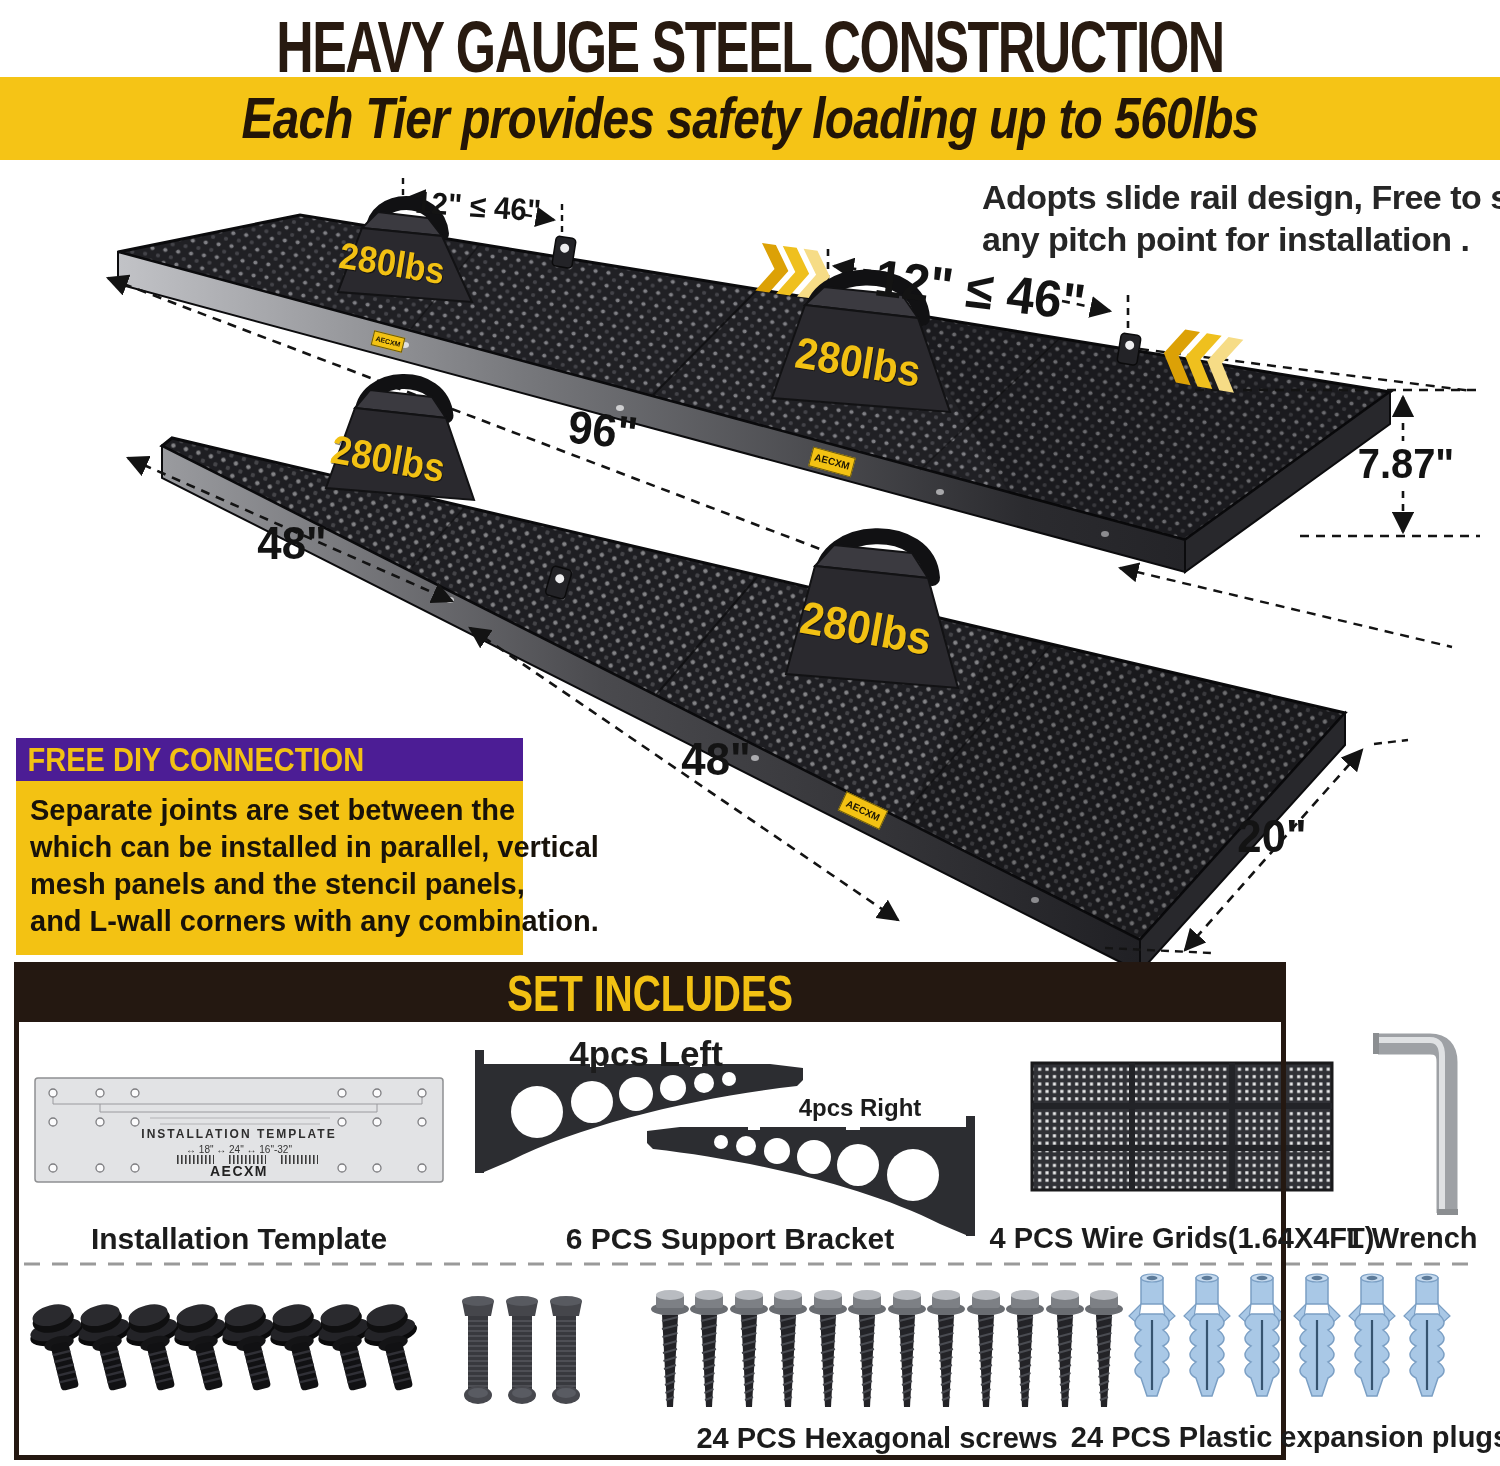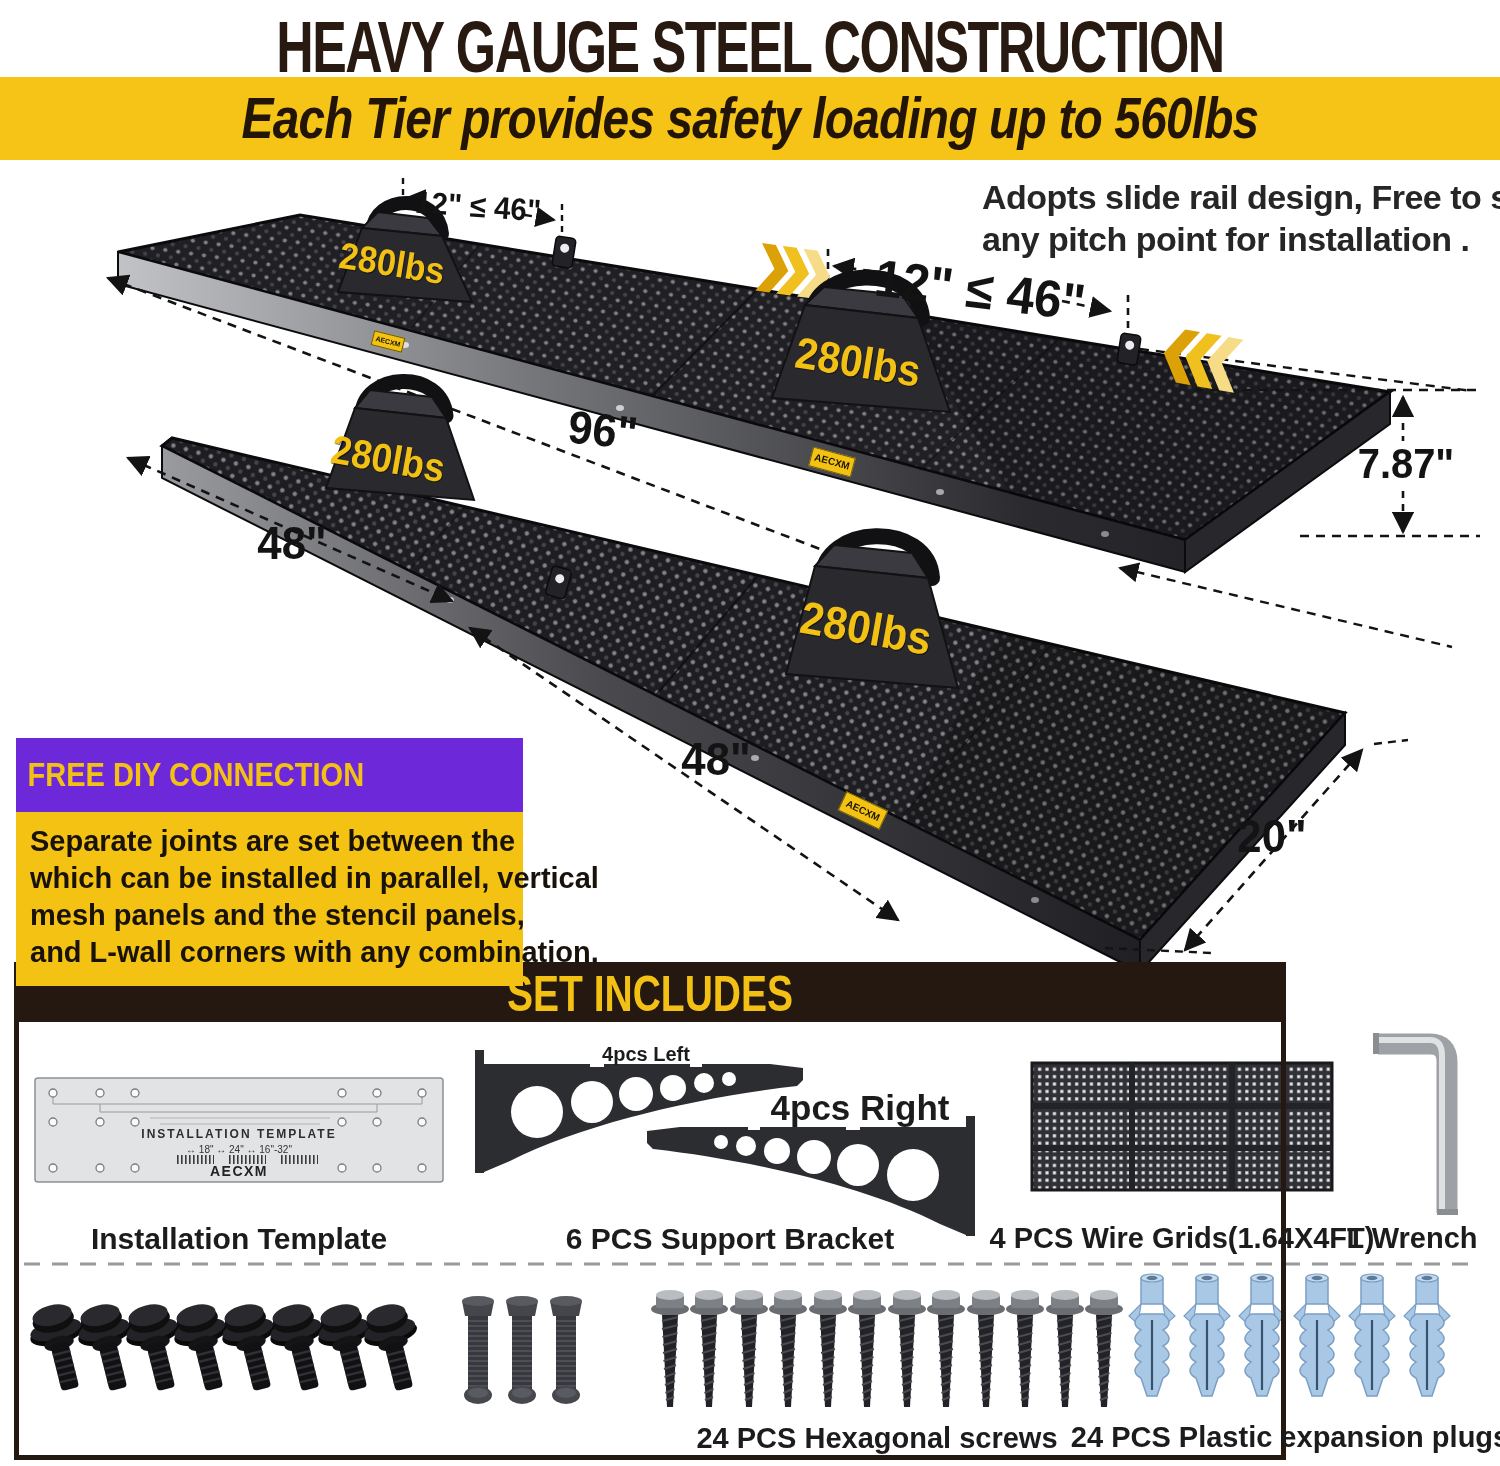--- a/index.html
+++ b/index.html
@@ -30,21 +30,21 @@
   #w2{left:858px;top:362px;font-size:44px;transform:translate(-50%,-50%) rotate(9deg) scaleX(.92);}
   #w3{left:388px;top:459px;font-size:40px;transform:translate(-50%,-50%) rotate(10deg) scaleX(.92);}
   #w4{left:866px;top:628px;font-size:46px;transform:translate(-50%,-50%) rotate(10deg) scaleX(.92);}
   
   .sticker{background:#F3C213;border:1px solid #6b5a0d;color:#1c1505;font-weight:bold;text-align:center;z-index:3;}
   #st1{left:372px;top:334px;width:30px;height:13px;font-size:7px;line-height:13px;transform:rotate(14deg);}
   #st2{left:810px;top:452px;width:42px;height:18px;font-size:10px;line-height:18px;transform:rotate(15deg);}
   #st3{left:840px;top:800px;width:44px;height:19px;font-size:10px;line-height:19px;transform:rotate(25deg);}
   
   #diy{left:16px;top:738px;width:507px;z-index:3;}
-  #diy-head{height:74px;background:#6d28d9;display:flex;align-items:center;}
+  #diy-head{height:43px;background:#4c1d95;display:flex;align-items:center;}
   #diy-title{font-size:33px;font-weight:bold;color:#F2C113;padding-left:13px;
              transform:scaleX(.88);transform-origin:left center;letter-spacing:0;}
   #diy-body{background:#F3C213;padding:11px 14px 15px 14px;}
   .diy-line{font-size:29px;font-weight:bold;color:#18120a;line-height:37px;
             text-align:justify;text-align-last:justify;}
   
   #set-frame{left:14px;top:962px;width:1272px;height:498px;border:5px solid #241811;
              box-sizing:border-box;z-index:2;background:transparent;}
   #set-head{position:absolute;left:0;top:0;width:100%;height:55px;background:#241811;}
   #set-title{left:50%;top:0;line-height:55px;font-size:50px;font-weight:bold;color:#F2C113;
@@ -52,22 +52,22 @@
   
   .pl{font-weight:bold;color:#1c1c1c;font-size:29px;z-index:3;transform:translate(-50%,-50%);}
   #lbl-template{left:239px;top:1239px;font-size:30px;}
   #lbl-bracket{left:730px;top:1239px;font-size:30px;}
   #lbl-grids{left:1182px;top:1238px;}
   #lbl-wrench{left:1412px;top:1238px;}
   #lbl-rail{left:197px;top:1438px;}
   #lbl-bolt{left:447px;top:1438px;}
   #lbl-hex{left:877px;top:1438px;}
   #lbl-plug{left:1290px;top:1437px;}
-  #lbl-4left{left:646px;top:1054px;font-size:20px;}
-  #lbl-4right{left:860px;top:1108px;font-size:35px;}
+  #lbl-4left{left:646px;top:1054px;font-size:35px;}
+  #lbl-4right{left:860px;top:1108px;font-size:24px;}
   
   #tpl-title{left:239px;top:1134px;font-size:12px;font-weight:bold;color:#2e2e2e;letter-spacing:2px;transform:translate(-50%,-50%);}
   #tpl-rulers{left:239px;top:1149px;font-size:10px;color:#333;transform:translate(-50%,-50%);}
   #tpl-brand{left:239px;top:1171px;font-size:14px;font-weight:bold;color:#222;letter-spacing:1.5px;transform:translate(-50%,-50%);}
 </style>
 </head>
 <body>
 
 <div id="page">
 

